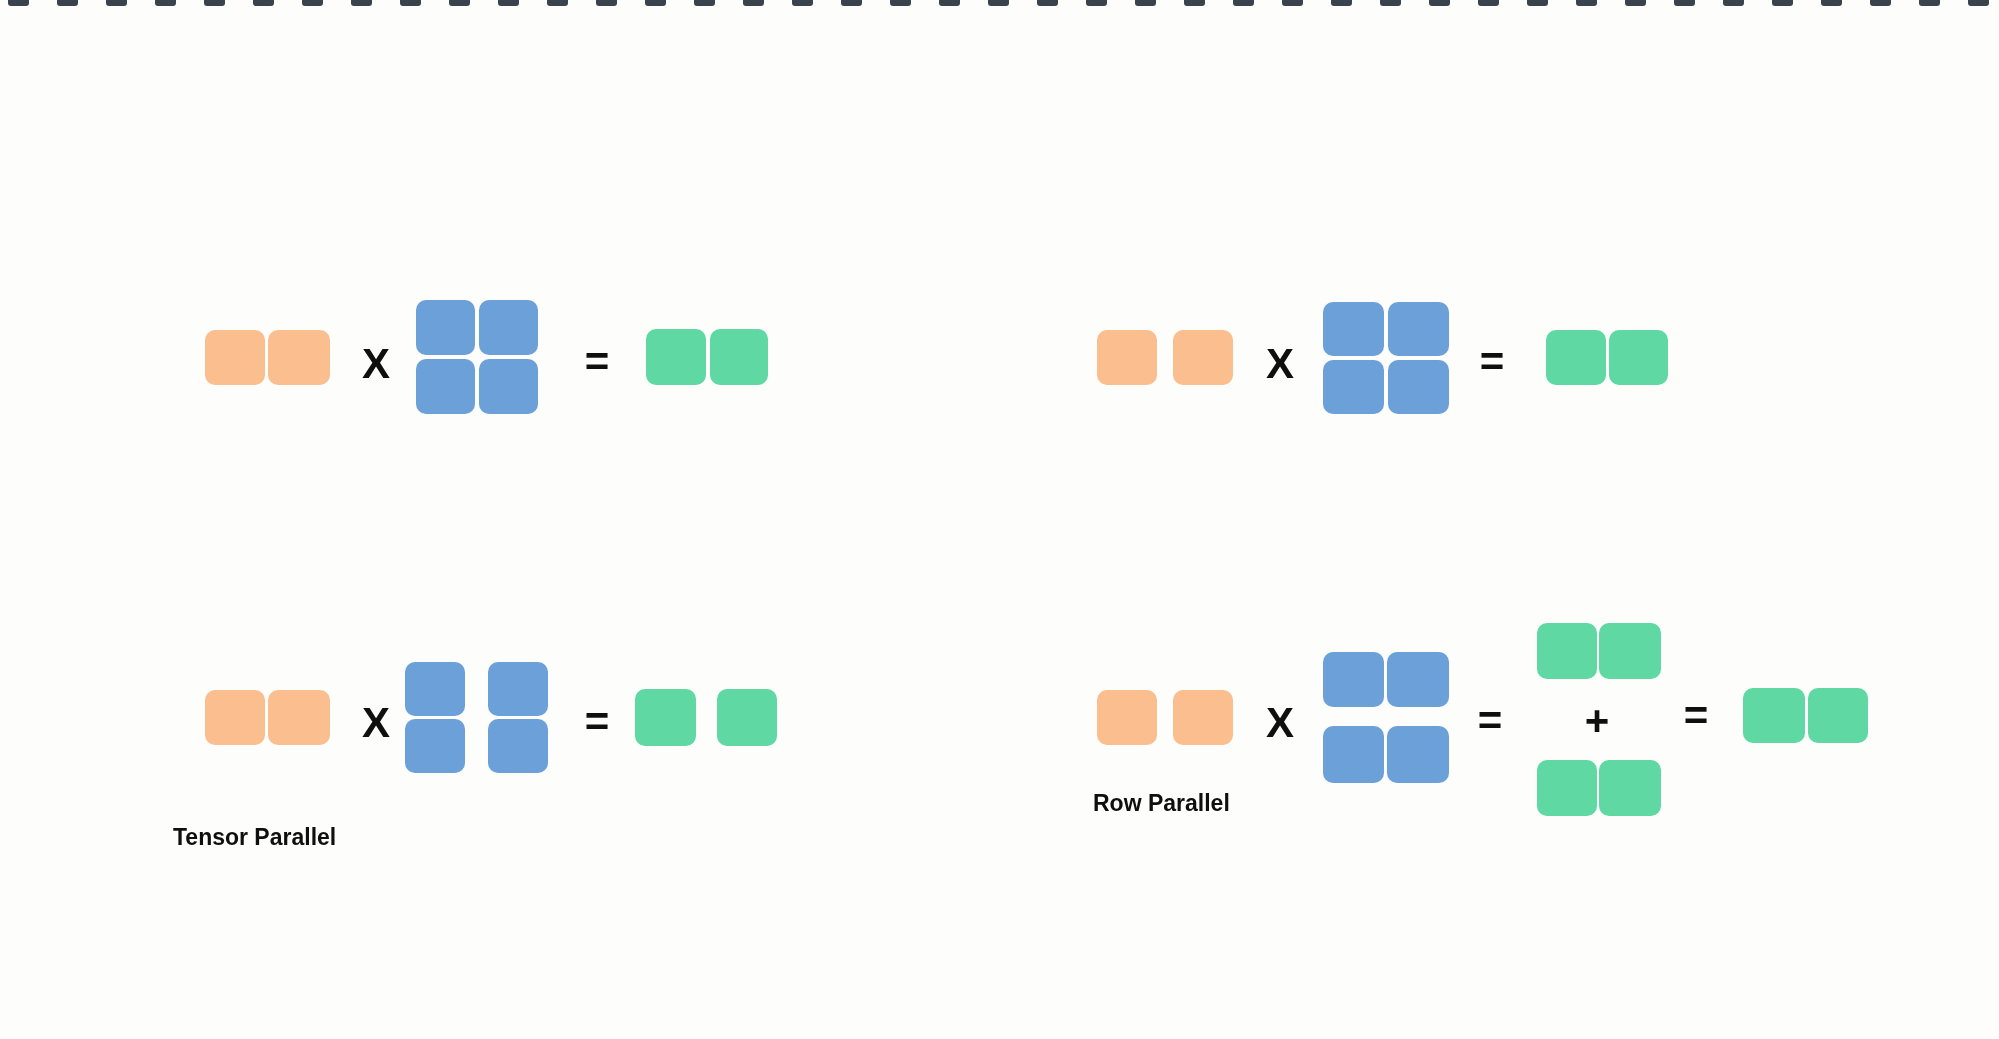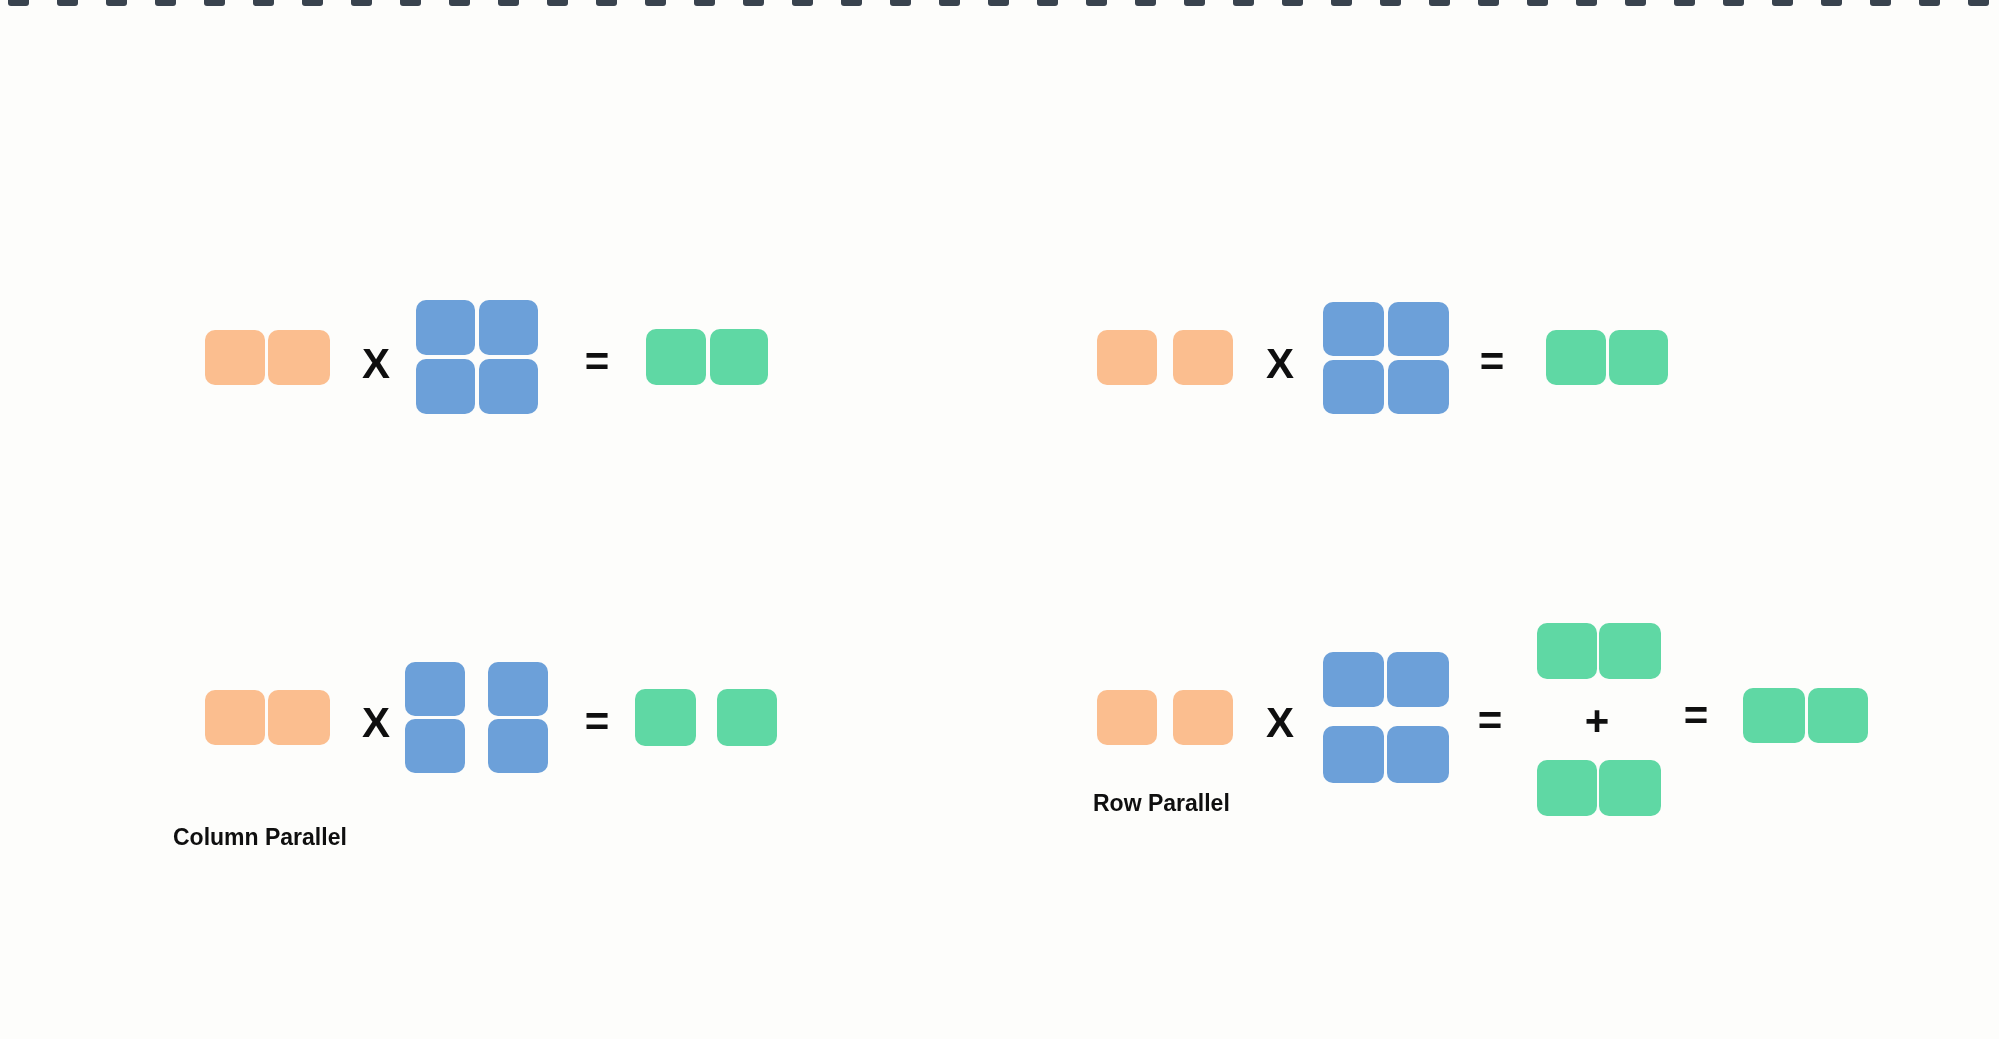--- a/index.html
+++ b/index.html
@@ -144,21 +144,21 @@
     <div class="block input" style="left:205px;top:690px;width:60px;height:55px"></div>
     <div class="block input" style="left:268px;top:690px;width:62px;height:55px"></div>
     <div class="op" style="left:376px;top:723px">X</div>
     <div class="block weight" style="left:405px;top:662px;width:60px;height:54px"></div>
     <div class="block weight" style="left:488px;top:662px;width:60px;height:54px"></div>
     <div class="block weight" style="left:405px;top:719px;width:60px;height:54px"></div>
     <div class="block weight" style="left:488px;top:719px;width:60px;height:54px"></div>
     <div class="op" style="left:597px;top:722px">=</div>
     <div class="block output" style="left:635px;top:689px;width:61px;height:57px"></div>
     <div class="block output" style="left:717px;top:689px;width:60px;height:57px"></div>
-    <div class="diagram-label" style="left:173px;top:824px">Column Parallel</div>
+    <div class="diagram-label" style="left:173px;top:824px">Tensor Parallel</div>
   </div>
 
   <div>
     <div class="block input" style="left:1097px;top:690px;width:60px;height:55px"></div>
     <div class="block input" style="left:1173px;top:690px;width:60px;height:55px"></div>
     <div class="op" style="left:1280px;top:723px">X</div>
     <div class="block weight" style="left:1323px;top:652px;width:61px;height:55px"></div>
     <div class="block weight" style="left:1387px;top:652px;width:62px;height:55px"></div>
     <div class="block weight" style="left:1323px;top:726px;width:61px;height:57px"></div>
     <div class="block weight" style="left:1387px;top:726px;width:62px;height:57px"></div>

